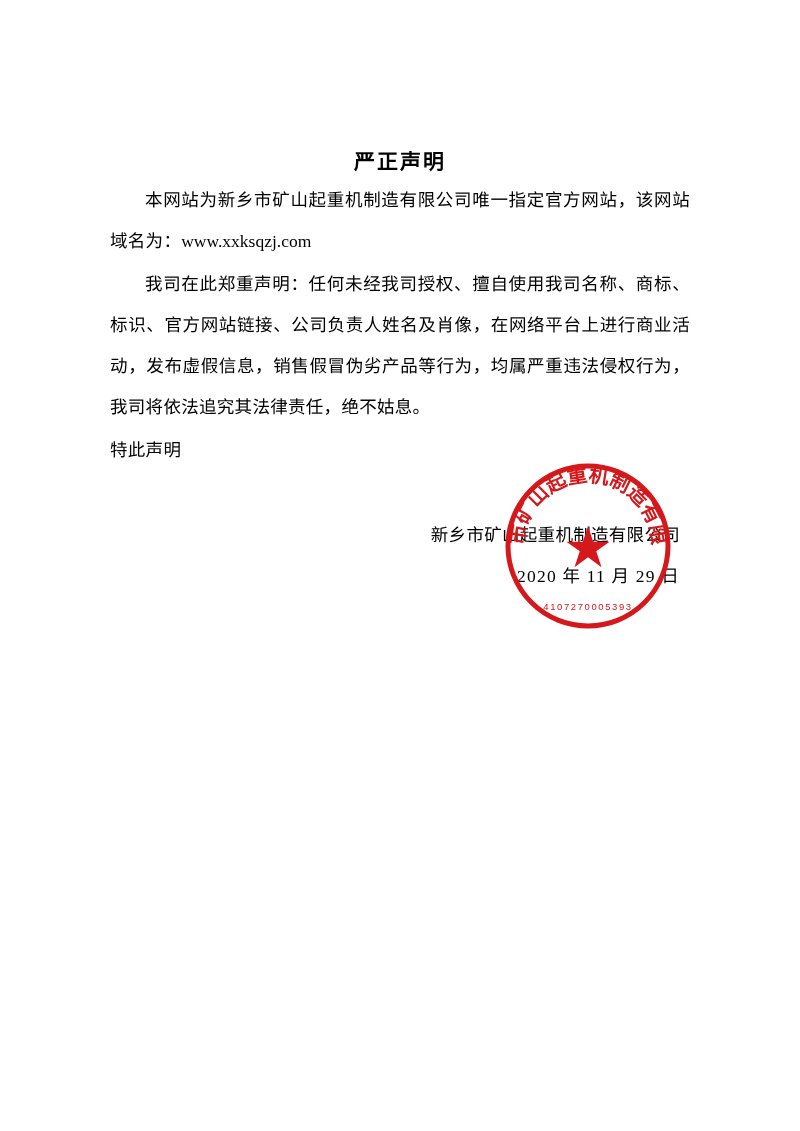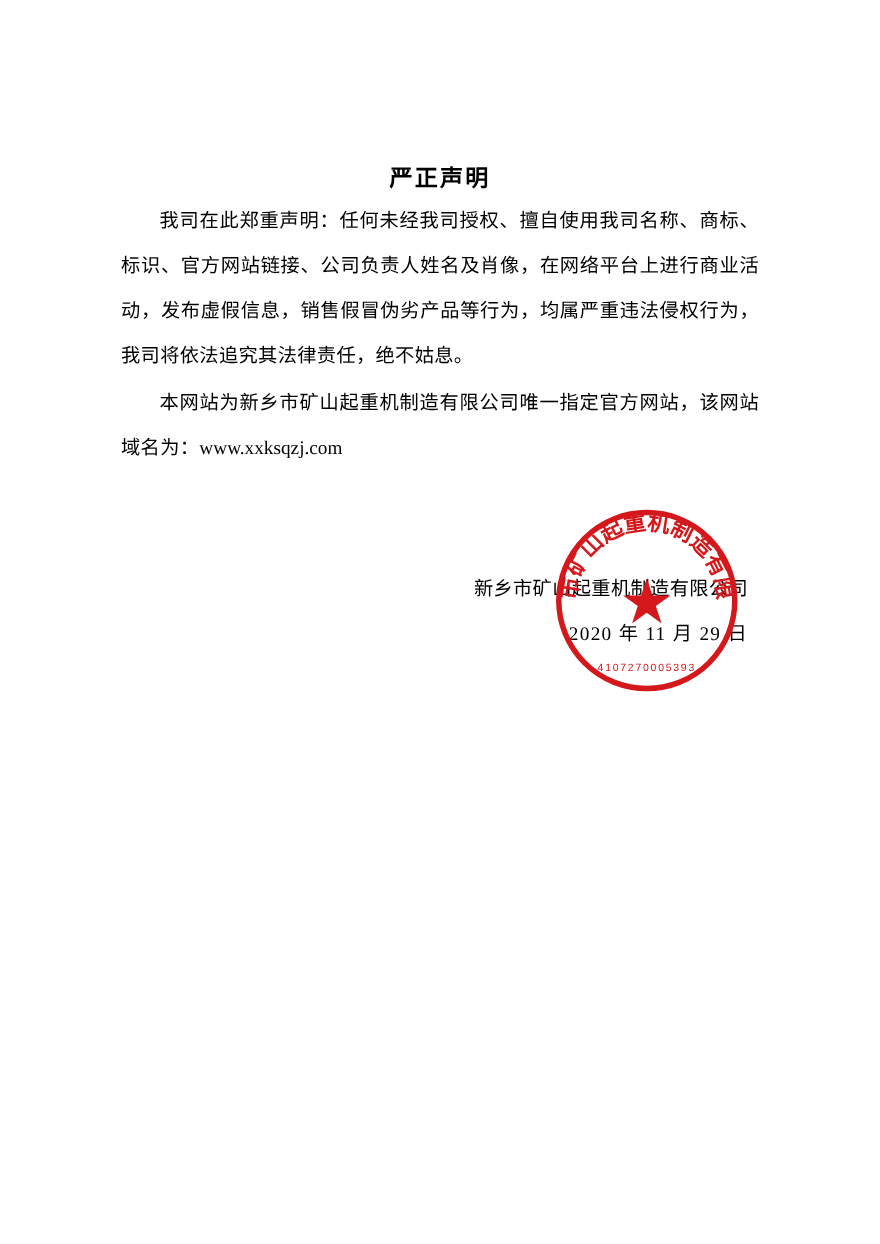--- a/index.html
+++ b/index.html
@@ -110,26 +110,27 @@
 </style>
 </head>
 <body>
 
 <div class="page">
 
   <div class="doc-title">严正声明</div>
 
   <div class="body-block">
 
-    <p class="para indent">我司在此郑重声明：任何未经我司授权、擅自使用我司名称、商标、标识、官方网站链接、公司负责人姓名及肖像，在网络平台上进行商业活动，发布虚假信息，销售假冒伪劣产品等行为，均属严重违法侵权行为，我司将依法追究其法律责任，绝不姑息。</p>
-
     <p class="para indent">
       <span>本网站为新乡市矿山起重机制造有限公司唯一指定官方网站，该网站域名为：</span><span class="url">www.xxksqzj.com</span>
     </p>
 
+    <p class="para indent">我司在此郑重声明：任何未经我司授权、擅自使用我司名称、商标、标识、官方网站链接、公司负责人姓名及肖像，在网络平台上进行商业活动，发布虚假信息，销售假冒伪劣产品等行为，均属严重违法侵权行为，我司将依法追究其法律责任，绝不姑息。</p>
+
+    <p class="para">特此声明</p>
   </div>
 
   <div class="sign-block">
     <div class="sign-line">新乡市矿山起重机制造有限公司</div>
     <div class="sign-date">2020 年 11 月 29 日</div>
   </div>
 
   <div class="seal">
     <svg viewBox="0 0 172 172" xmlns="http://www.w3.org/2000/svg">
       <defs>

